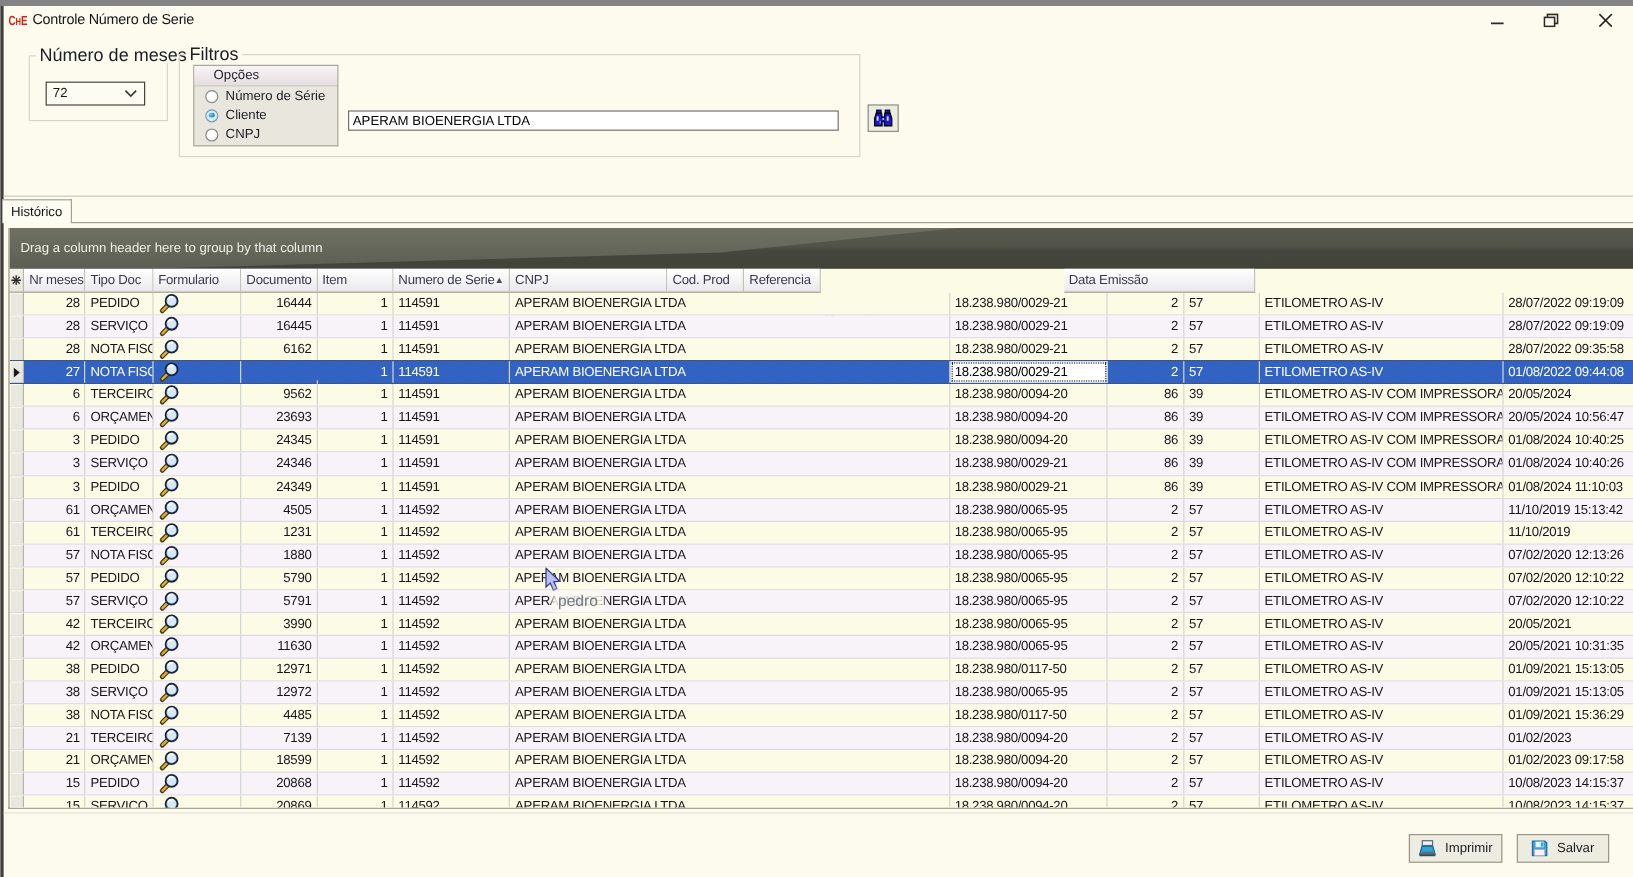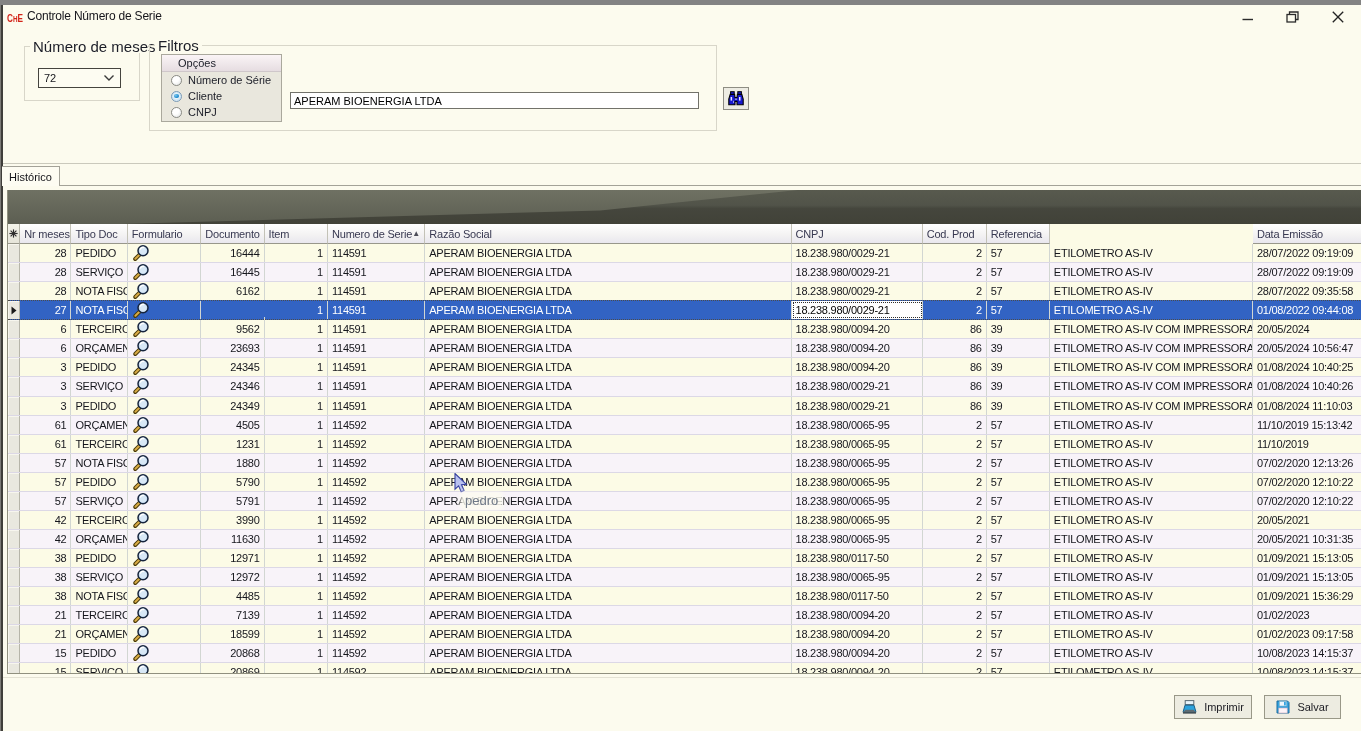--- a/index.html
+++ b/index.html
@@ -161,20 +161,21 @@
 <div class="abs" style="left:3px; top:677px; width:1358px; height:1px; background:#e4e2d4;"></div>
 
 <div class="abs tab">
   <span>Histórico</span>
 </div>
 <div class="abs tab-line"></div>
 
 <div class="abs grid">
   <div class="group-panel">
     <div class="group-panel-sheen"></div>
+    <div class="group-panel-text">Drag a column header here to group by that column</div>
   </div>
   <div class="hdr-row" id="hdr-row">
       <div class="hdr-cell indicator" style="width: 12.3px;">
         <svg width="9" height="9" viewBox="0 0 9 9">
           <g stroke="#2e2e2e" stroke-width="1.15">
             <line x1="4.5" y1="0.4" x2="4.5" y2="8.6"></line>
             <line x1="0.4" y1="4.5" x2="8.6" y2="4.5"></line>
             <line x1="1.6" y1="1.6" x2="7.4" y2="7.4"></line>
             <line x1="7.4" y1="1.6" x2="1.6" y2="7.4"></line>
           </g>
@@ -192,23 +193,20 @@
       <div class="hdr-cell" style="width: 63.3px;">
         <span>Documento</span>
       </div>
       <div class="hdr-cell" style="width: 63.4px;">
         <span>Item</span>
       </div>
       <div class="hdr-cell" style="width: 97.3px;">
         <span>Numero de Serie</span>
         <span class="sort">▲</span>
       </div>
-      <div class="hdr-cell" style="width: 366.3px;">
-        <span>Razão Social</span>
-      </div>
       <div class="hdr-cell" style="width: 131.1px;">
         <span>CNPJ</span>
       </div>
       <div class="hdr-cell" style="width: 64.1px;">
         <span>Cod. Prod</span>
       </div>
       <div class="hdr-cell" style="width: 63.1px;">
         <span>Referencia</span>
       </div>
       <div class="hdr-cell" style="width: 203.1px; margin-top: 32px;">

